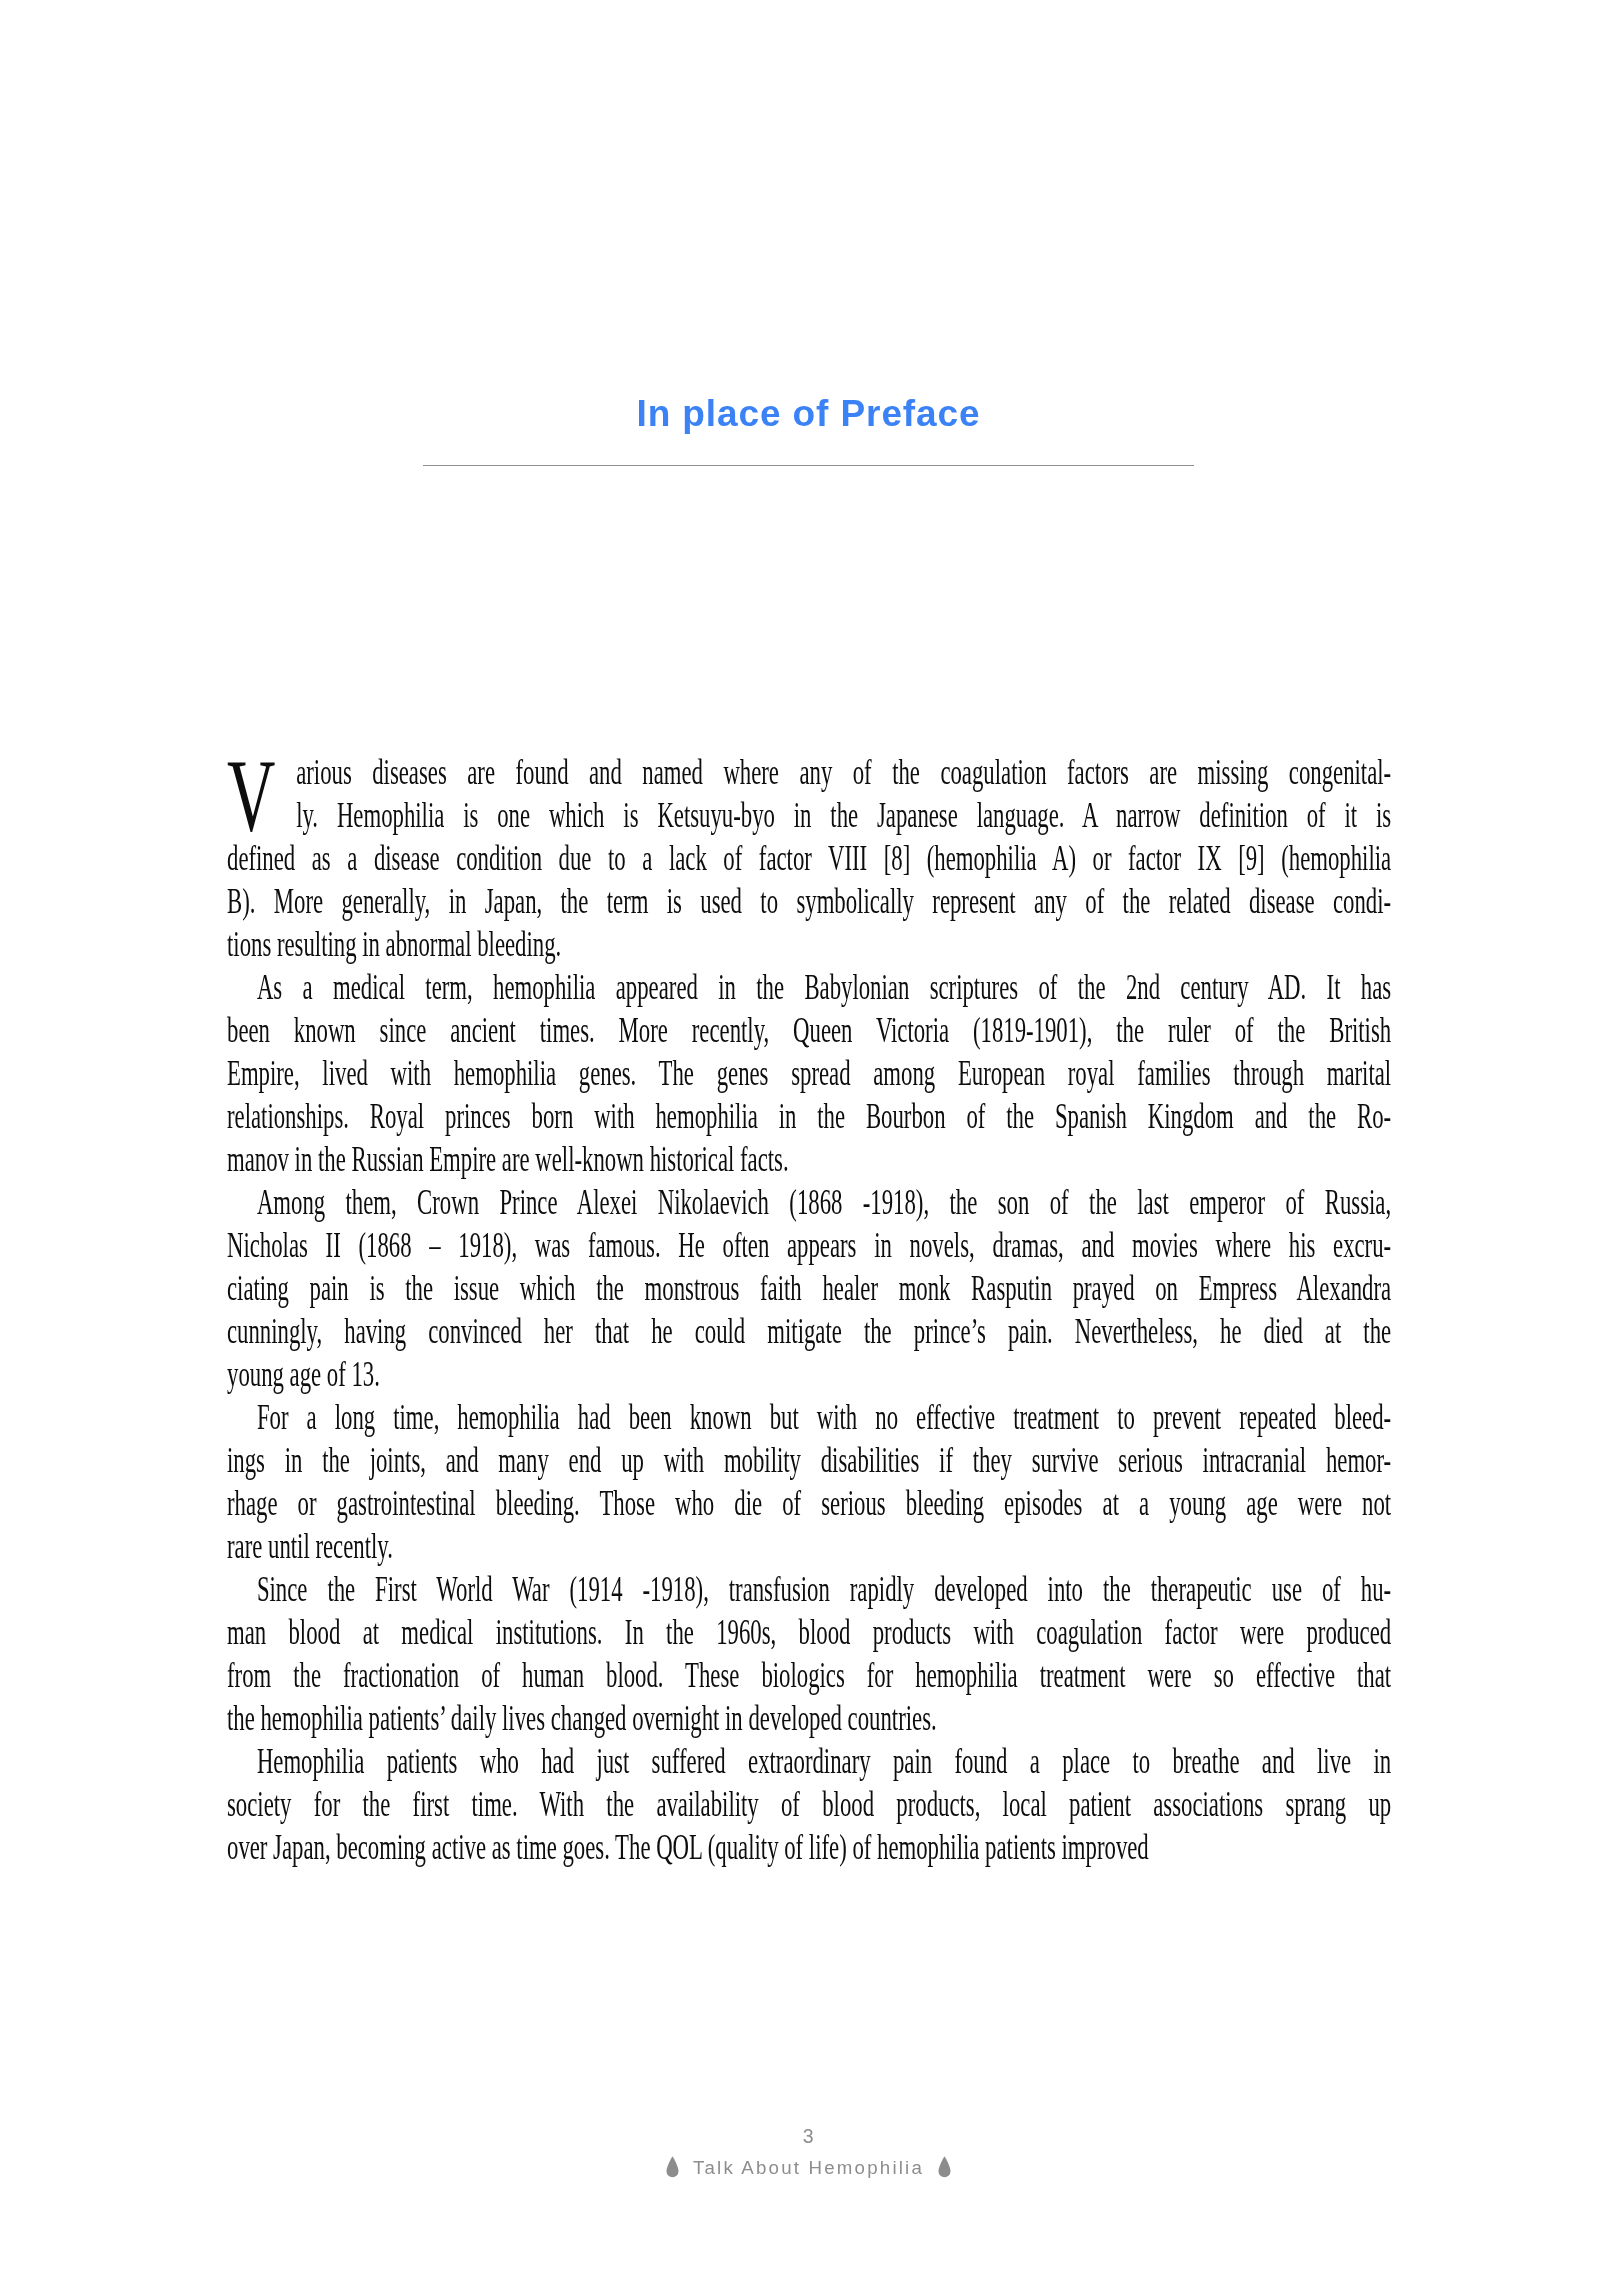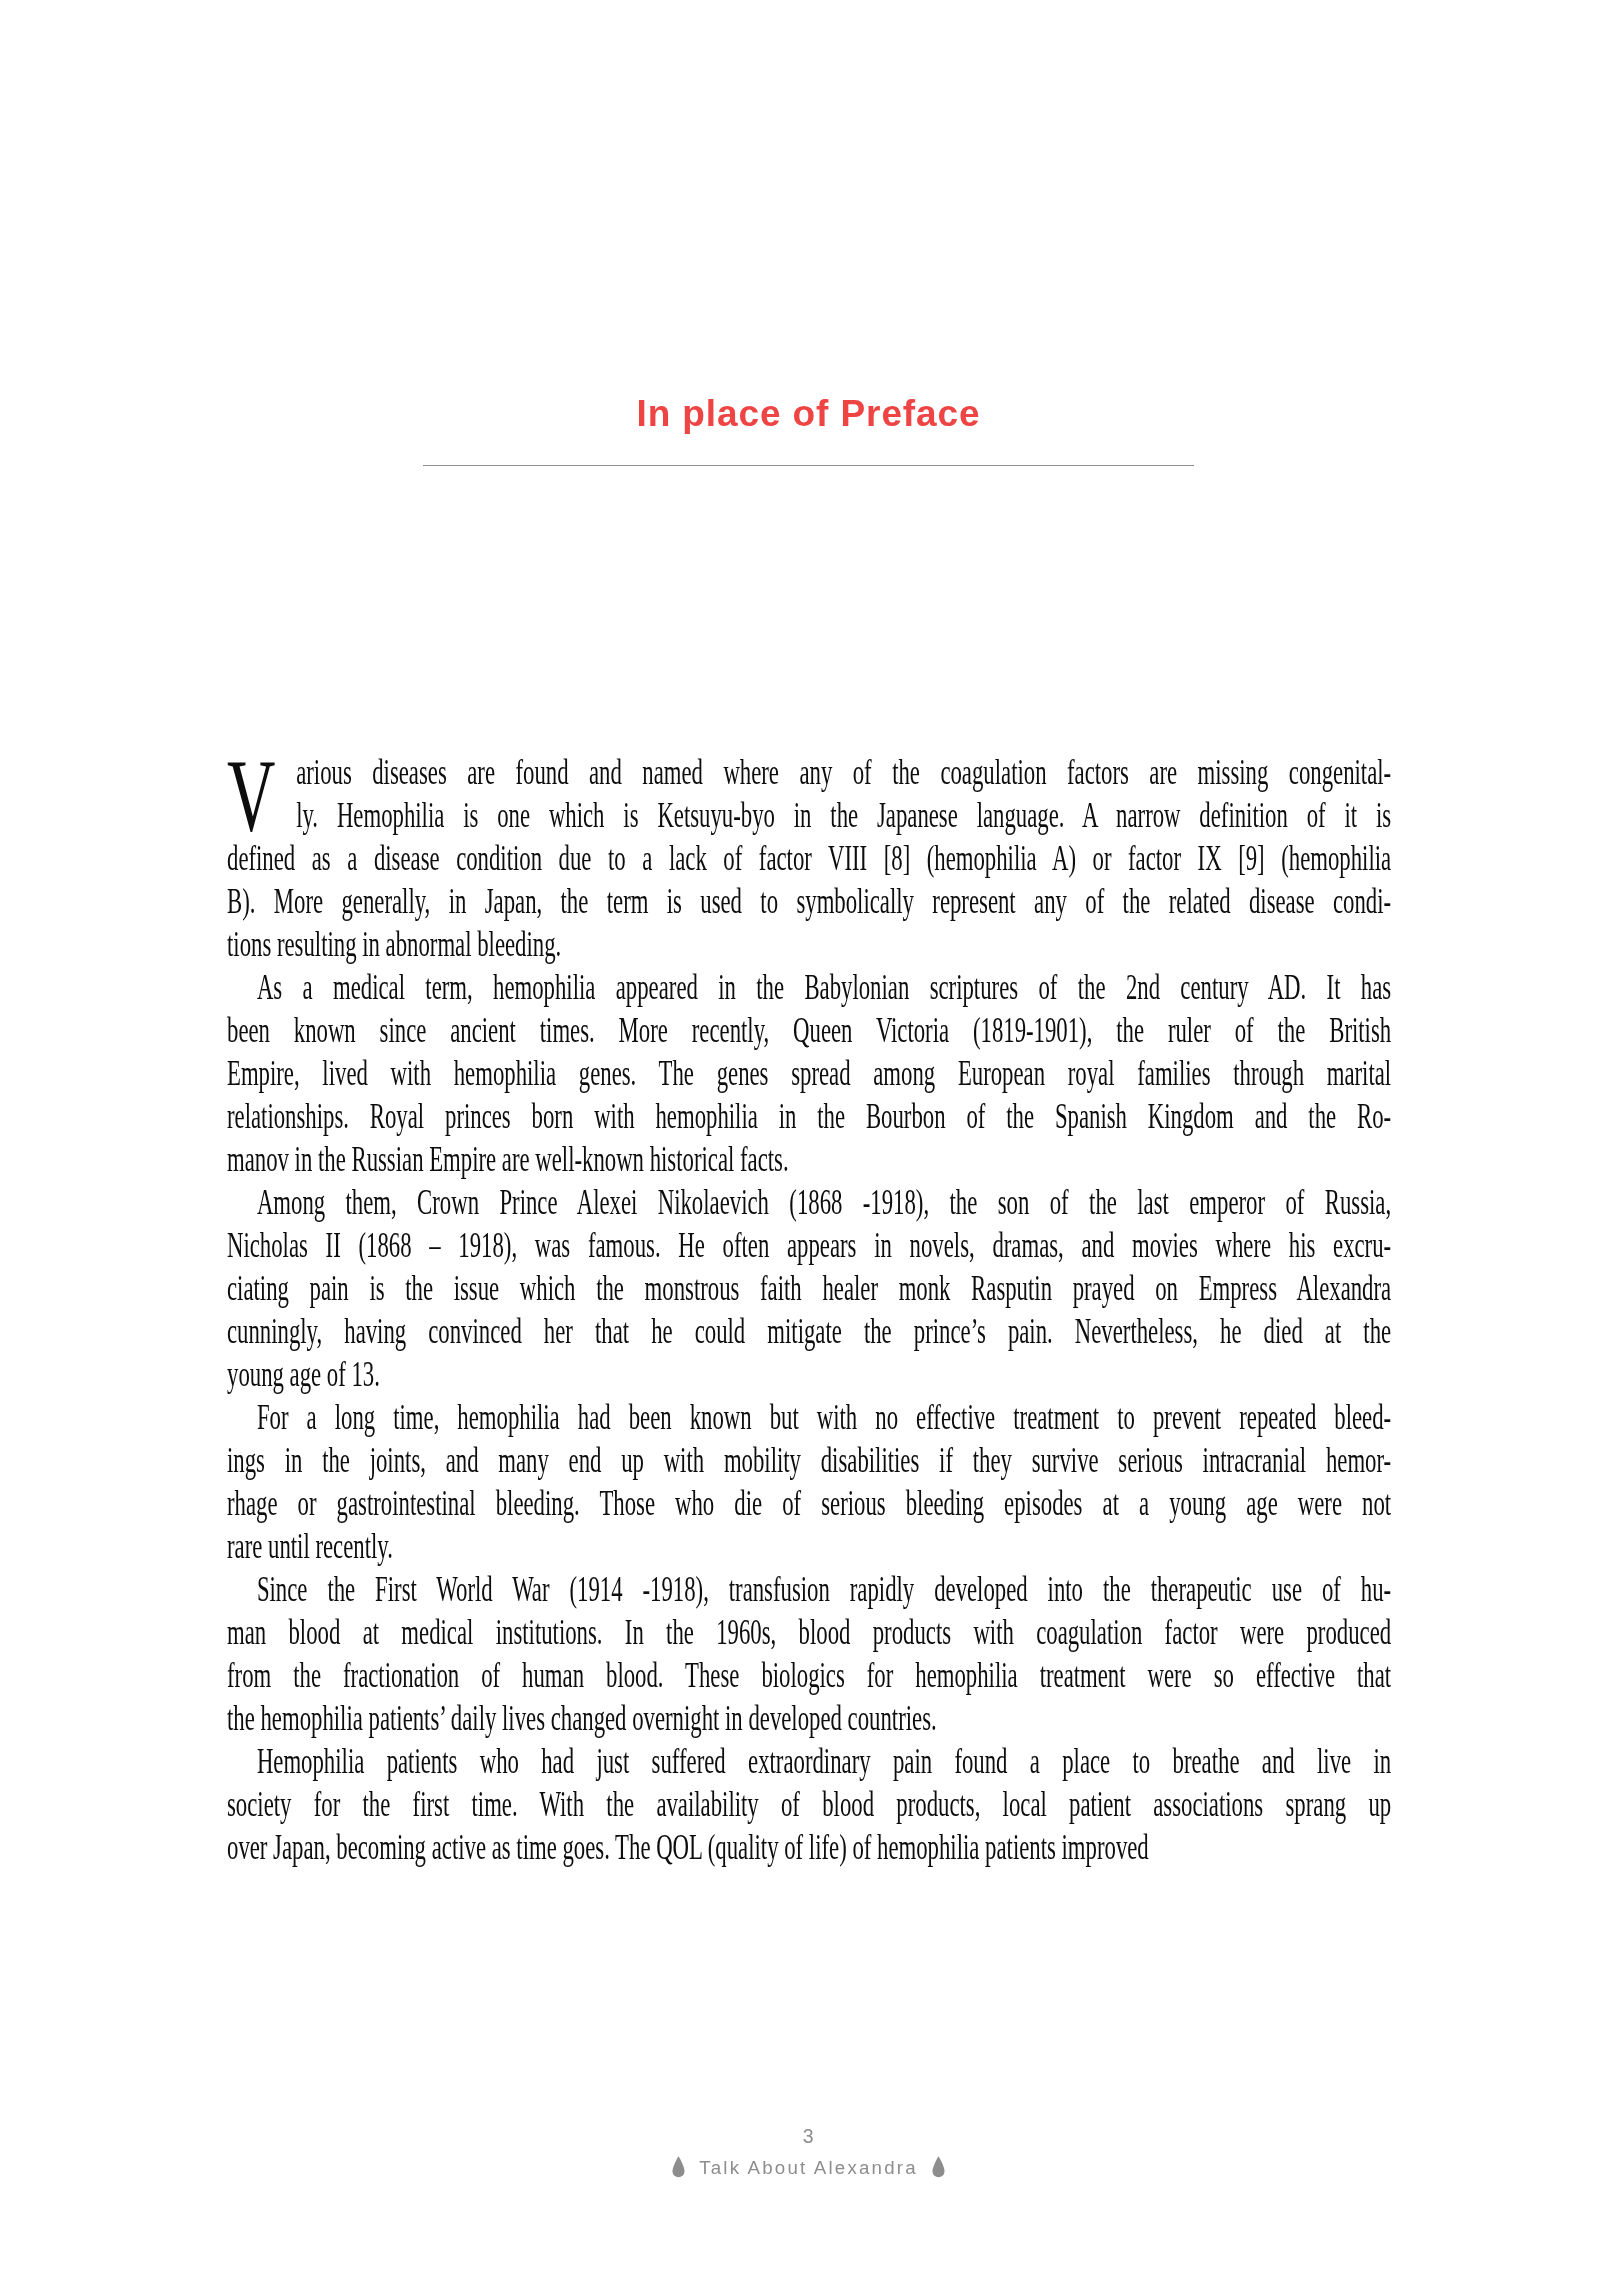--- a/index.html
+++ b/index.html
@@ -21,21 +21,21 @@
     width: 100%;
     text-align: center;
   }
   .title {
     margin: 0;
     font-family: "Liberation Sans", sans-serif;
     font-weight: 700;
     font-size: 37px;
     line-height: 46px;
     letter-spacing: 0.9px;
-    color: #ef4444;
+    color: #3b82f6;
   }
   .rule {
     margin: 28.4px auto 0 auto;
     width: 771px;
     height: 0;
     border-top: 1.8px solid #8f8f8f;
   }
 
   
   .body-text {
@@ -145,21 +145,21 @@
     </main>
 
   <footer class="page-footer">
     <div class="page-number">3</div>
     <div class="footer-line">
       <span class="drop-icon">
         <svg viewBox="0 0 20 30" xmlns="http://www.w3.org/2000/svg">
           <path d="M10 0 C10 0 2 13 2 20 A8 8 0 0 0 18 20 C18 13 10 0 10 0 Z" fill="#8d8d8d"></path>
         </svg>
       </span>
-      <span class="footer-text">Talk About Alexandra</span>
+      <span class="footer-text">Talk About Hemophilia</span>
       <span class="drop-icon">
         <svg viewBox="0 0 20 30" xmlns="http://www.w3.org/2000/svg">
           <path d="M10 0 C10 0 2 13 2 20 A8 8 0 0 0 18 20 C18 13 10 0 10 0 Z" fill="#8d8d8d"></path>
         </svg>
       </span>
     </div>
   </footer>
 
 </div>
 

